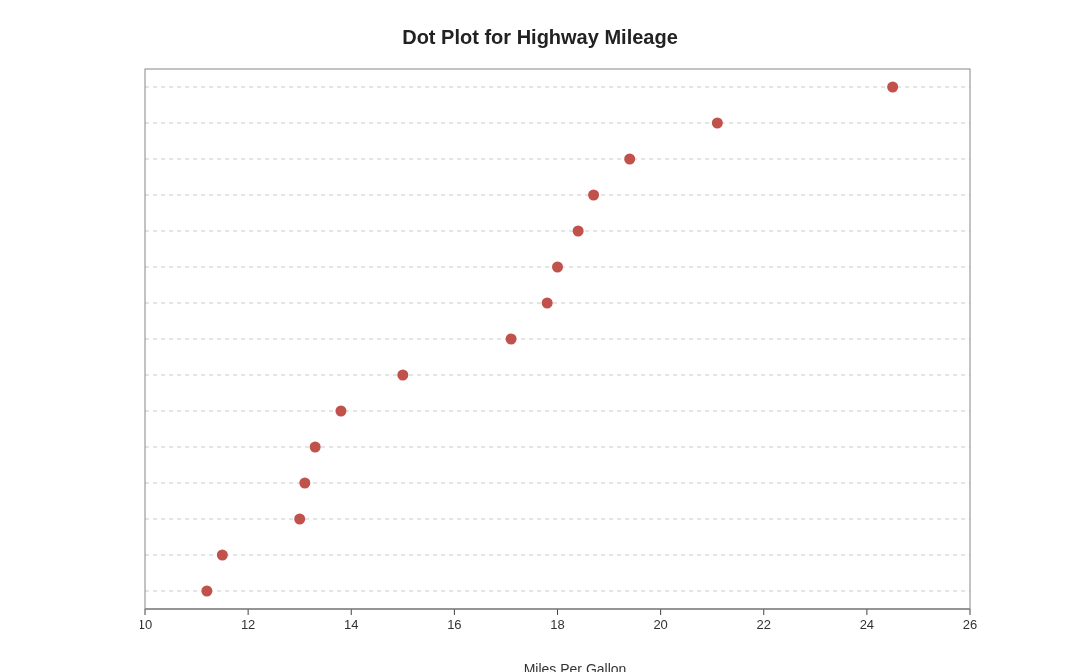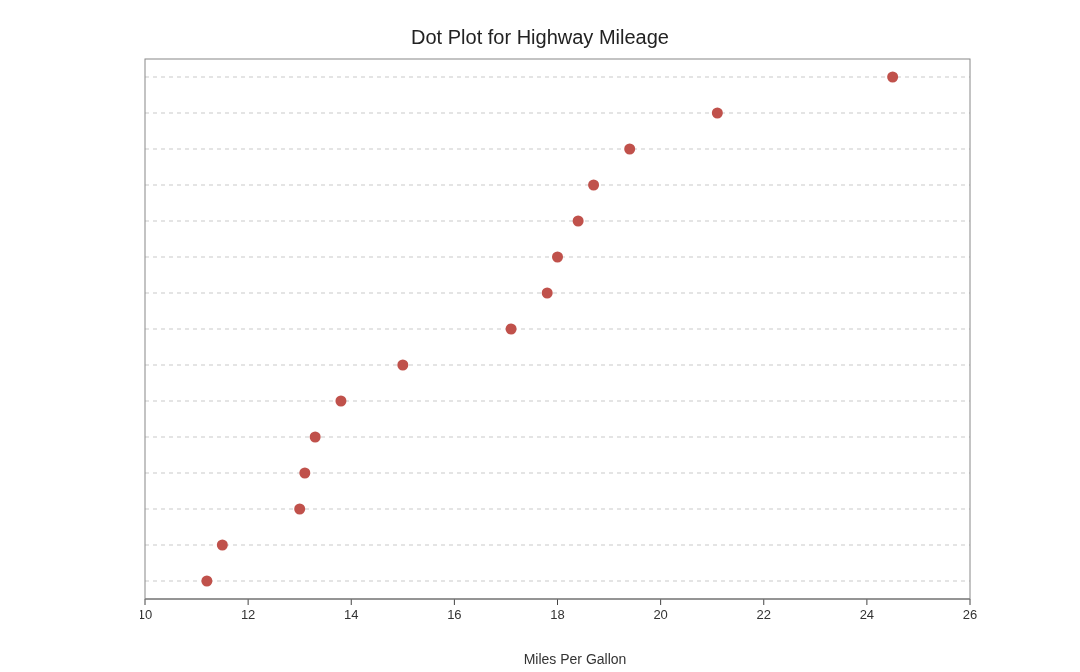--- a/index.html
+++ b/index.html
@@ -14,22 +14,23 @@
     }
     .chart-container {
       width: 1000px;
       height: 640px;
       position: relative;
       background: #fff;
     }
     .chart-title {
       text-align: center;
       font-size: 20px;
-      font-weight: normal;
+      font-weight: bold;
       color: #222;
+      margin-bottom: 10px;
       padding-top: 10px;
     }
     .chart-area {
       position: relative;
       margin-left: 100px;
       margin-right: 30px;
       margin-bottom: 50px;
     }
     .axis-label {
       text-align: center;

